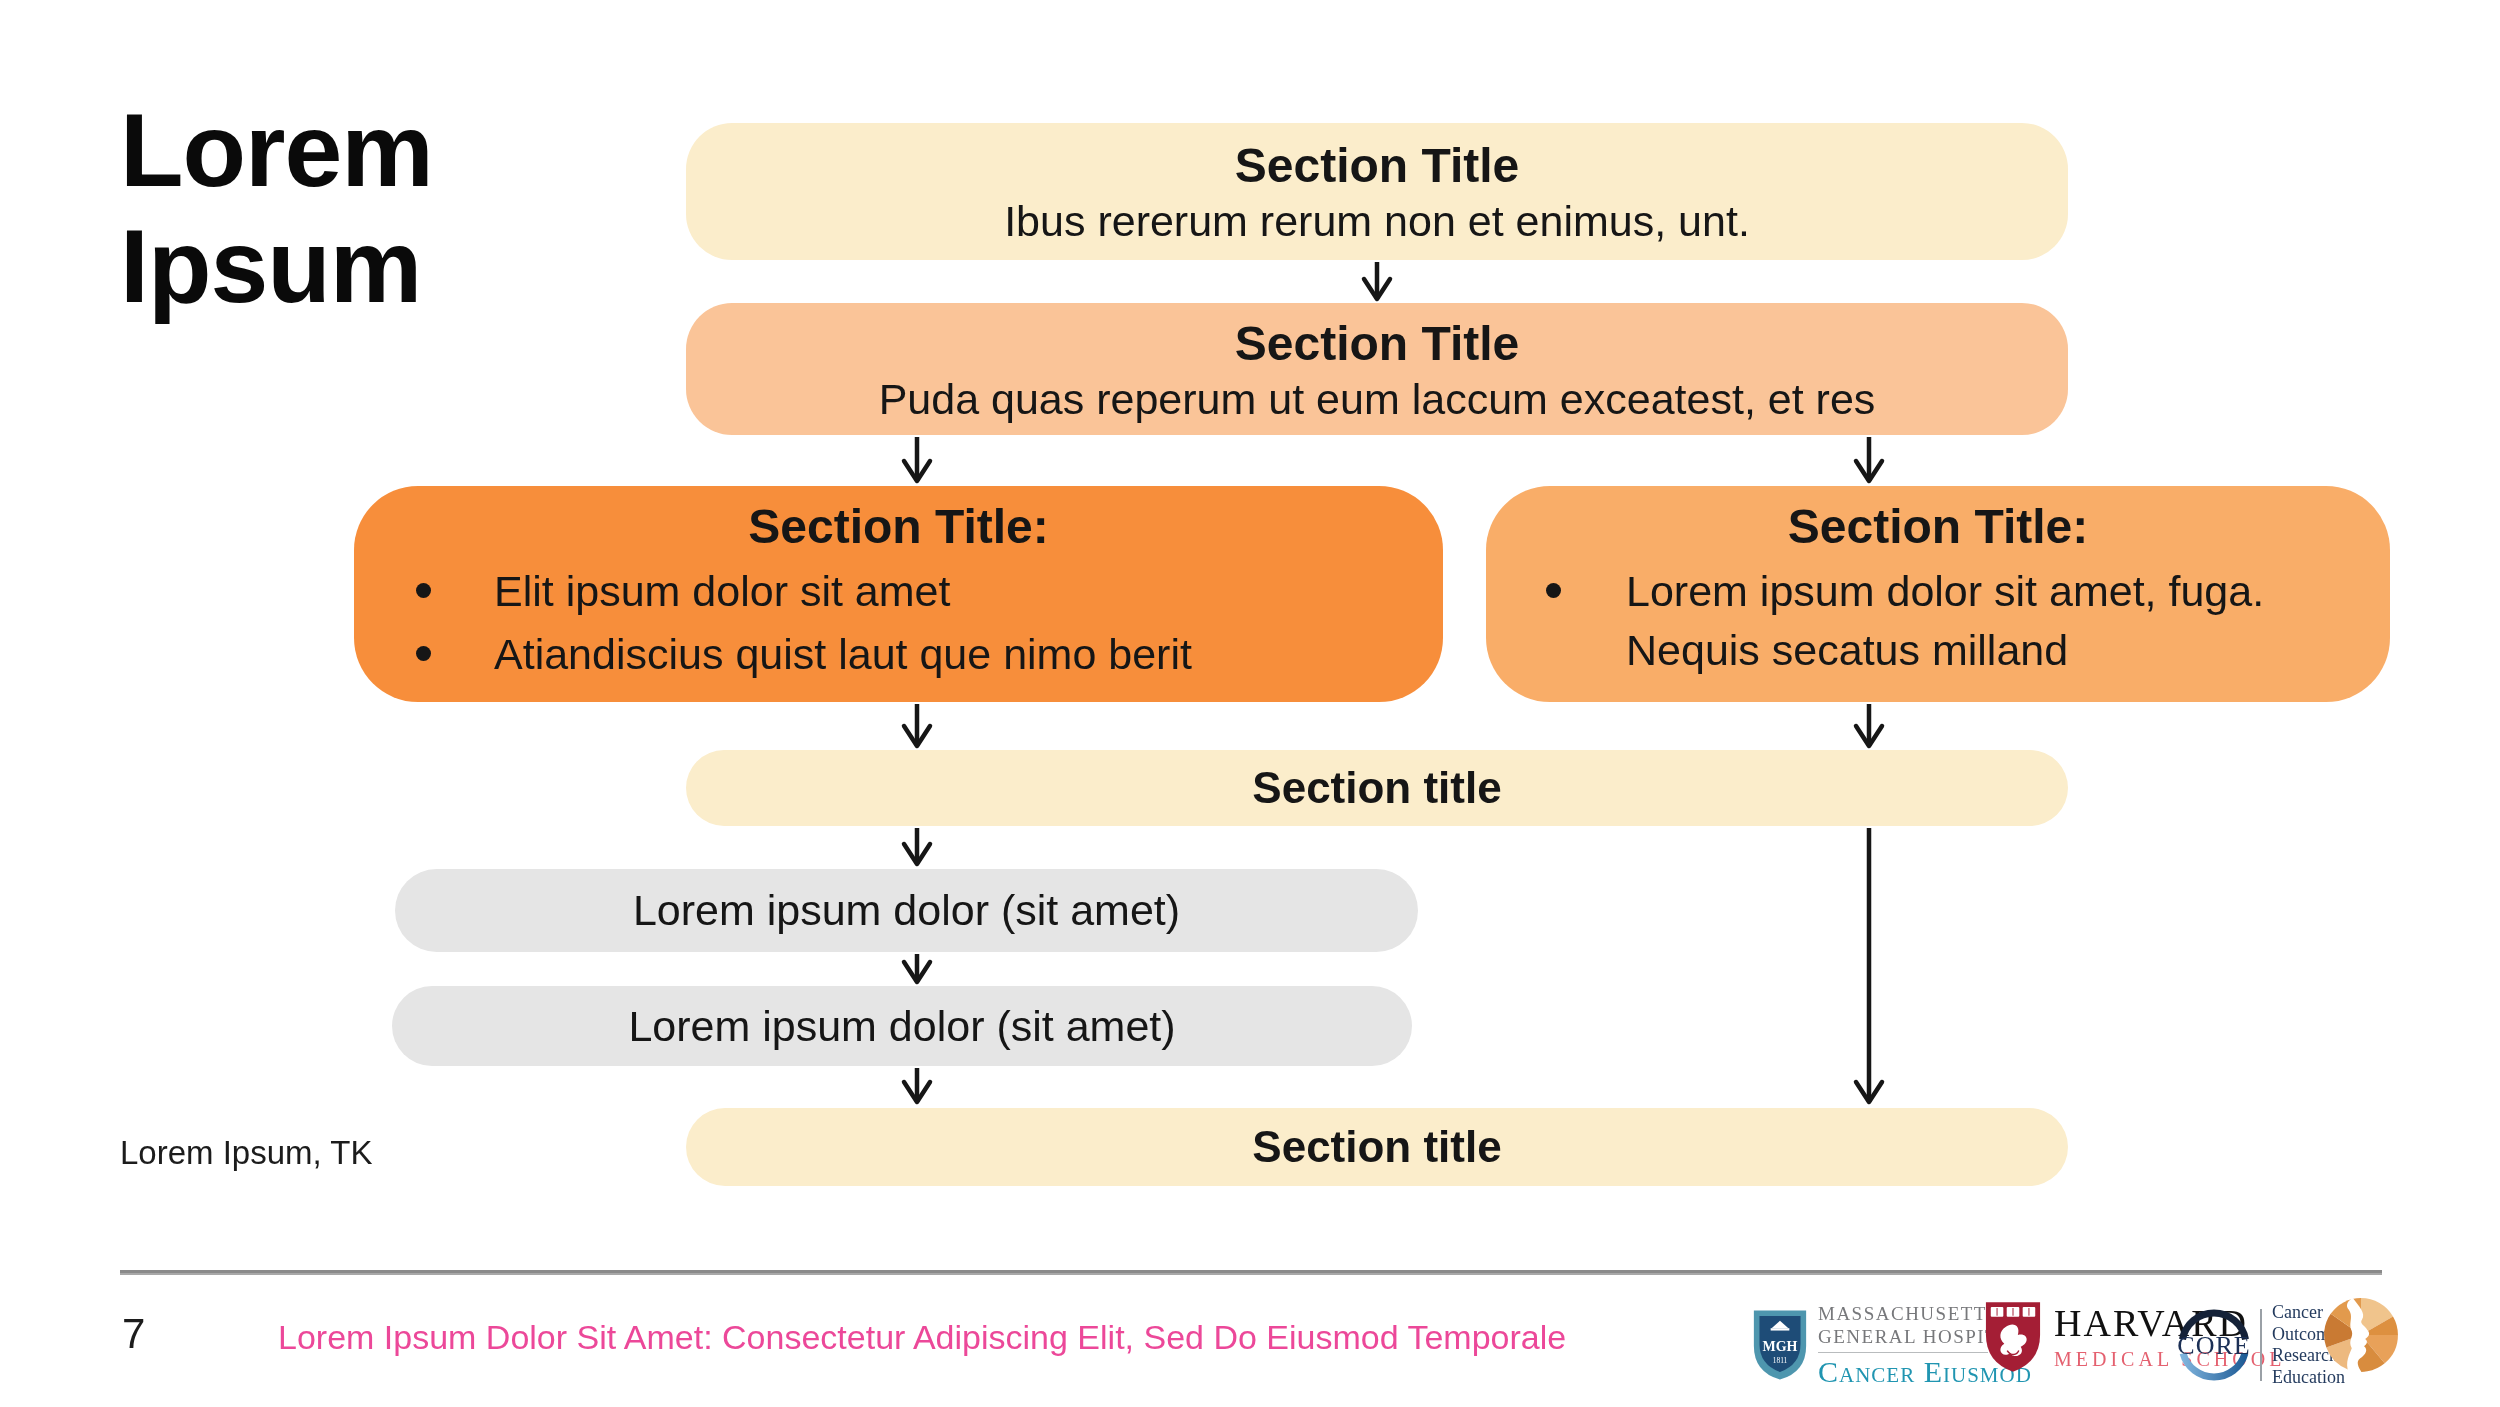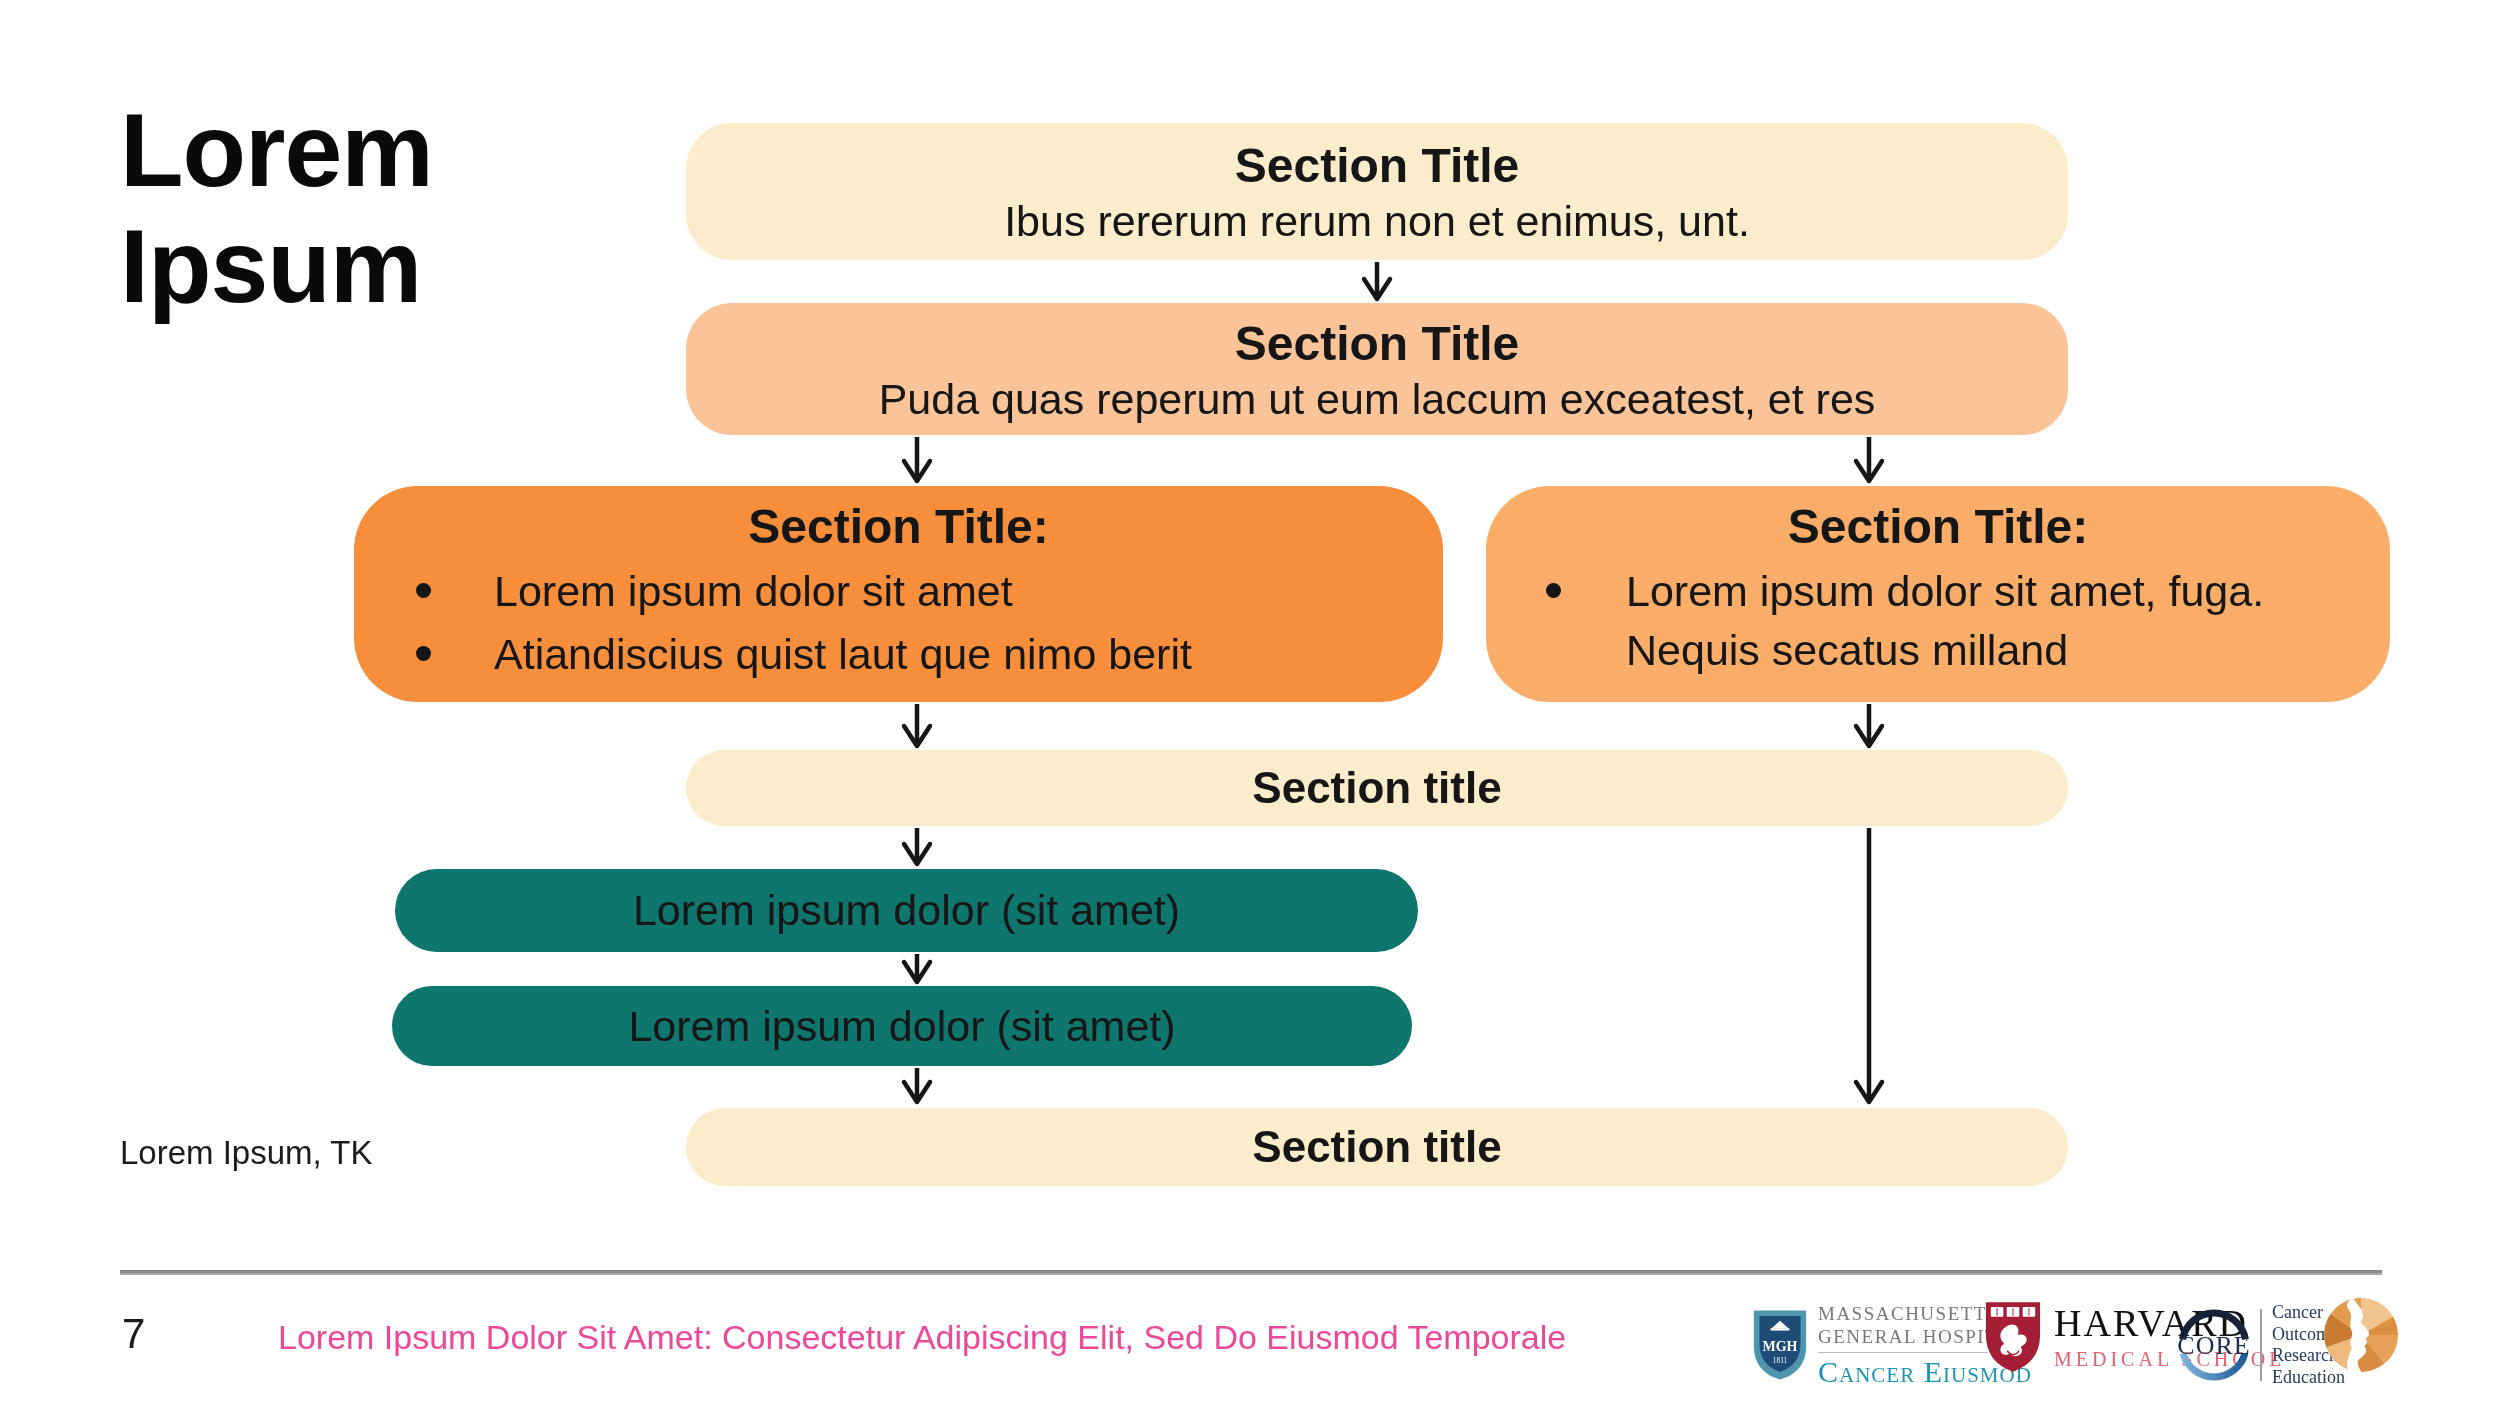--- a/index.html
+++ b/index.html
@@ -34,21 +34,21 @@
   }
   .box4 .bx-bullets li { }
   .box4 .bx-bullets li::before { left:60px; }
   .cont-line { display:block; }
 
   .bar { position:absolute; background:#FBEDCB; border-radius:40px; text-align:center;
          font-weight:bold; font-size:44px; color:#161616; }
   .box5 { left:686px; top:750px;  width:1382px; height:76px; line-height:76px; }
   .box8 { left:686px; top:1108px; width:1382px; height:78px; line-height:78px; }
 
-  .pill { position:absolute; background:#0f766e; border-radius:42px; text-align:center;
+  .pill { position:absolute; background:#e5e5e5; border-radius:42px; text-align:center;
           font-size:43px; color:#161616; }
   .box6 { left:395px; top:869px; width:1023px; height:83px; line-height:83px; }
   .box7 { left:392px; top:986px; width:1020px; height:80px; line-height:80px; }
 
   
   #flow-arrows { position:absolute; left:0; top:0; width:2500px; height:1407px; pointer-events:none; }
 
   
   .source-note { position:absolute; left:120px; top:1134px; font-size:33px; color:#1c1c1c; }
   .footer-divider {
@@ -94,21 +94,21 @@
   </div>
 
   <div class="box box2">
     <div class="bx-title">Section Title</div>
     <div class="bx-sub">Puda quas reperum ut eum laccum exceatest, et res</div>
   </div>
 
   <div class="box box3">
     <div class="bx-title">Section Title:</div>
     <ul class="bx-bullets">
-      <li>Lorem ipsum dolor sit amet</li>
+      <li>Elit ipsum dolor sit amet</li>
       <li>Atiandiscius quist laut que nimo berit</li>
     </ul>
   </div>
 
   <div class="box box4">
     <div class="bx-title">Section Title:</div>
     <ul class="bx-bullets">
       <li>
         <span class="cont-line">Lorem ipsum dolor sit amet, fuga.</span>
         <span class="cont-line">Nequis secatus milland</span>

